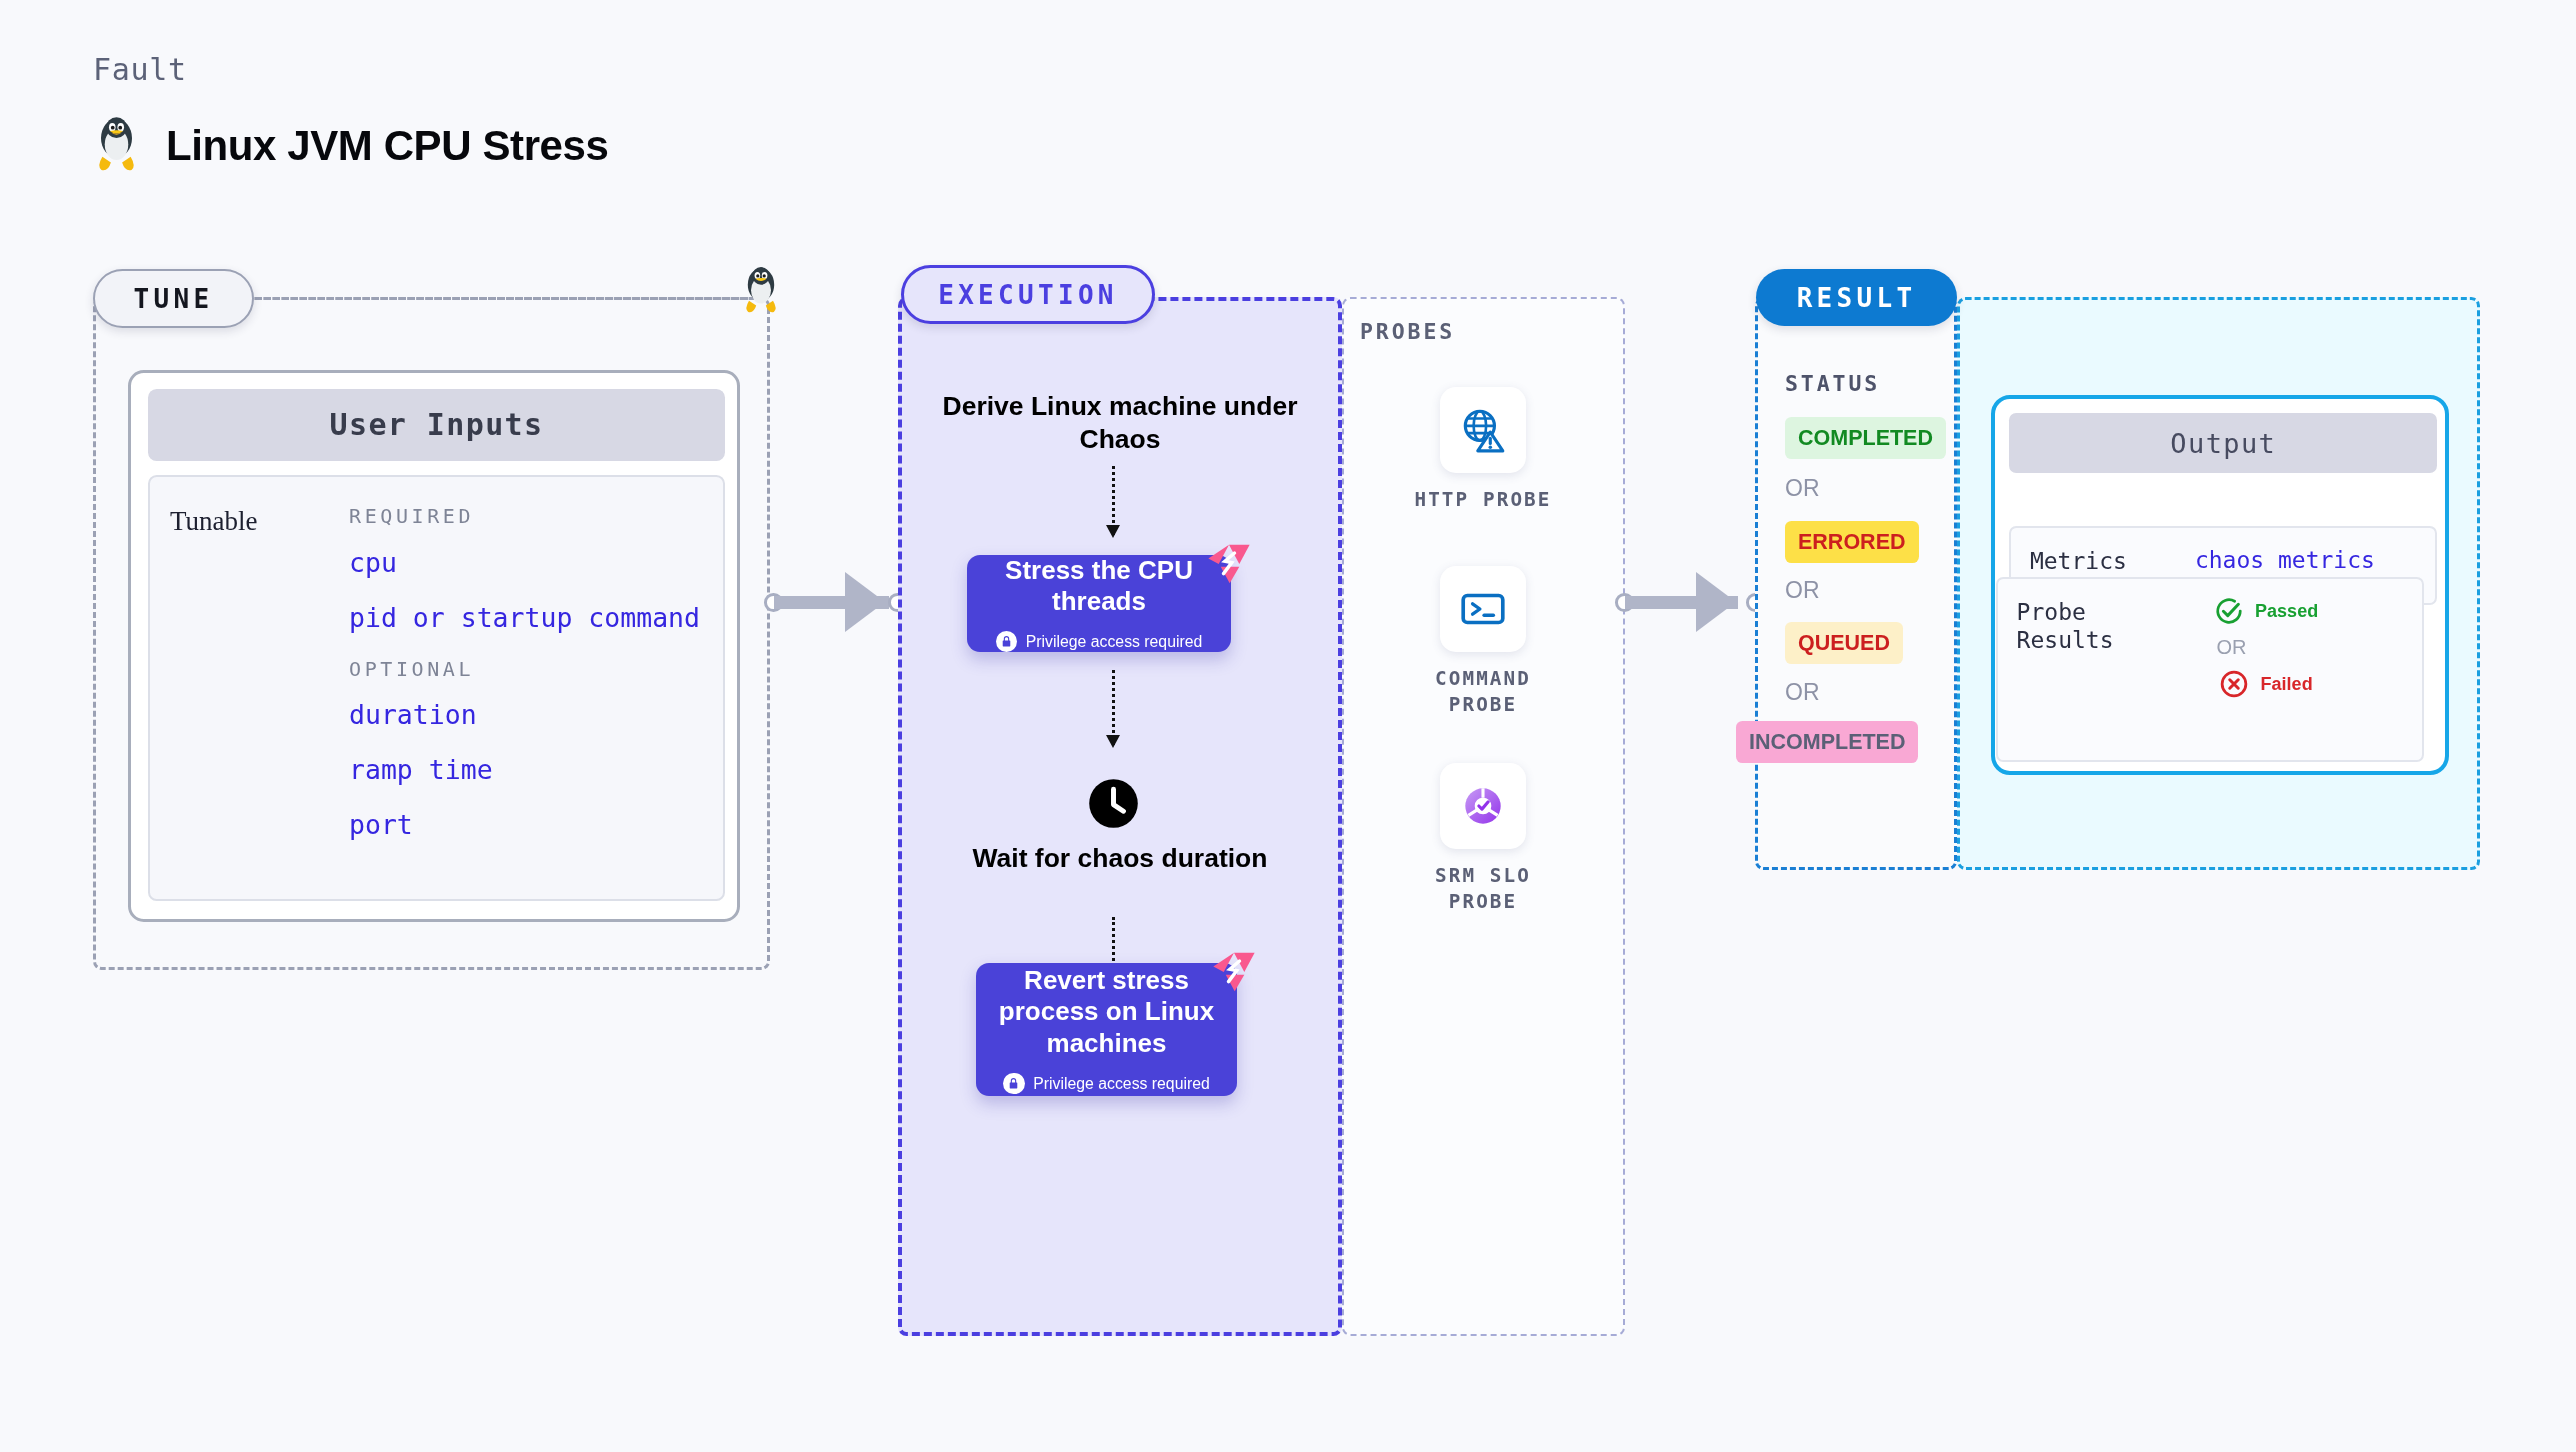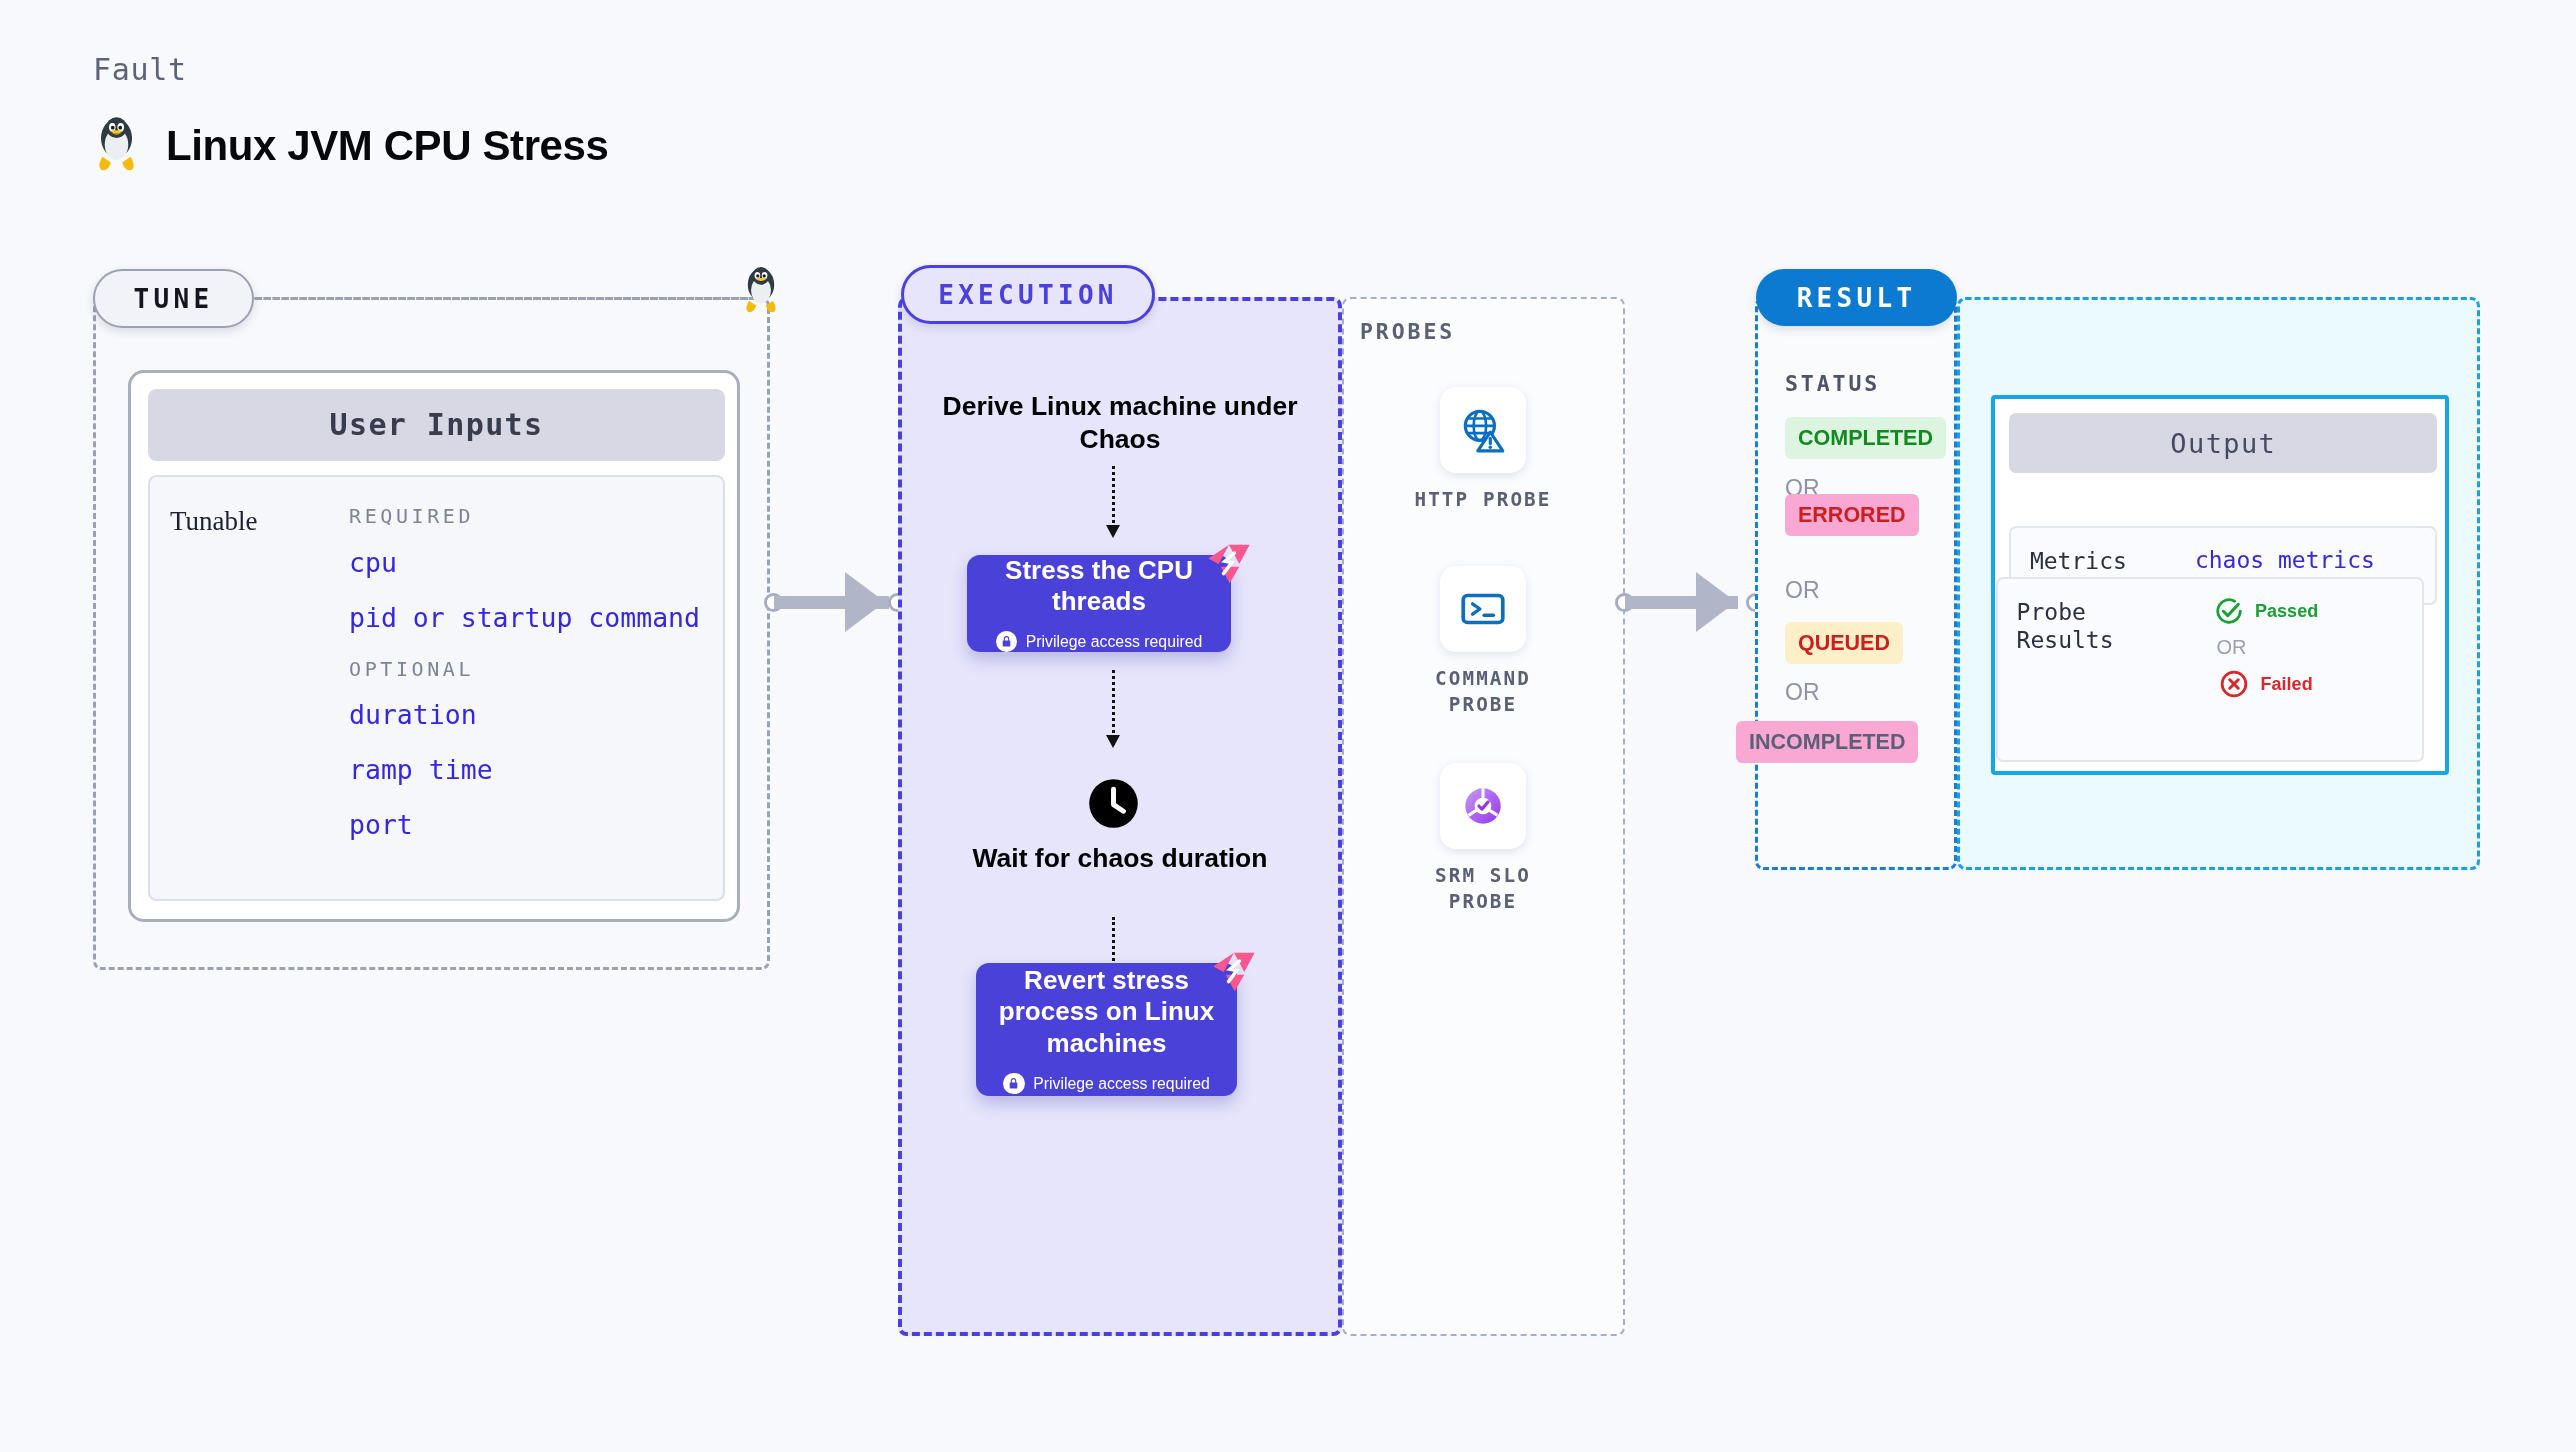--- a/index.html
+++ b/index.html
@@ -320,21 +320,21 @@
     color: #8d92a6;
     font-family: "Liberation Sans", sans-serif;
   }
   #output-card {
     position: absolute;
     left: 1991px; top: 395px;
     width: 458px; height: 380px;
     box-sizing: border-box;
     background: #ffffff;
     border: 4.3px solid #16a6e8;
-    border-radius: 4px;
+    border-radius: 19px;
   }
   #output-header {
     position: absolute;
     left: 14.3px; top: 14.3px;
     width: 428px; height: 60px;
     background: #d7d8e4;
     border-radius: 7.2px;
     display: flex; align-items: center; justify-content: center;
     font-family: "DejaVu Sans Mono", monospace;
     font-size: 27px;
@@ -540,21 +540,21 @@
 </div>
 
 <div class="panel" id="status-panel"></div>
 <div class="panel" id="output-panel"></div>
 <div class="pill" id="result-pill">RESULT</div>
 
 <div class="status-title">STATUS</div>
 
 <div class="status-badge" style="left:1785px; top:417px; background:#ddf5e0; color:#128a22;">COMPLETED</div>
 <div class="or-text" style="left:1785px; top:475px;">OR</div>
-<div class="status-badge" style="left:1785px; top:494px; background:#f9a8d4; color:#cc1f1f;">ERRORED</div>
+<div class="status-badge" style="left:1785px; top:521px; background:#fde047; color:#cc1f1f;">ERRORED</div>
 <div class="or-text" style="left:1785px; top:577px;">OR</div>
 <div class="status-badge" style="left:1785px; top:622px; background:#fdf0c8; color:#cc1f1f;">QUEUED</div>
 <div class="or-text" style="left:1785px; top:679px;">OR</div>
 <div class="status-badge" style="left:1736px; top:721px; background:#f9a8d4; color:#5b6076;">INCOMPLETED</div>
 
 <div id="output-card">
   <div id="output-header">Output</div>
 
   <div class="out-row" style="left:14.3px; top:87px; width:428px; height:79px;margin-top:40px;">
     <div class="out-key">Metrics</div>

